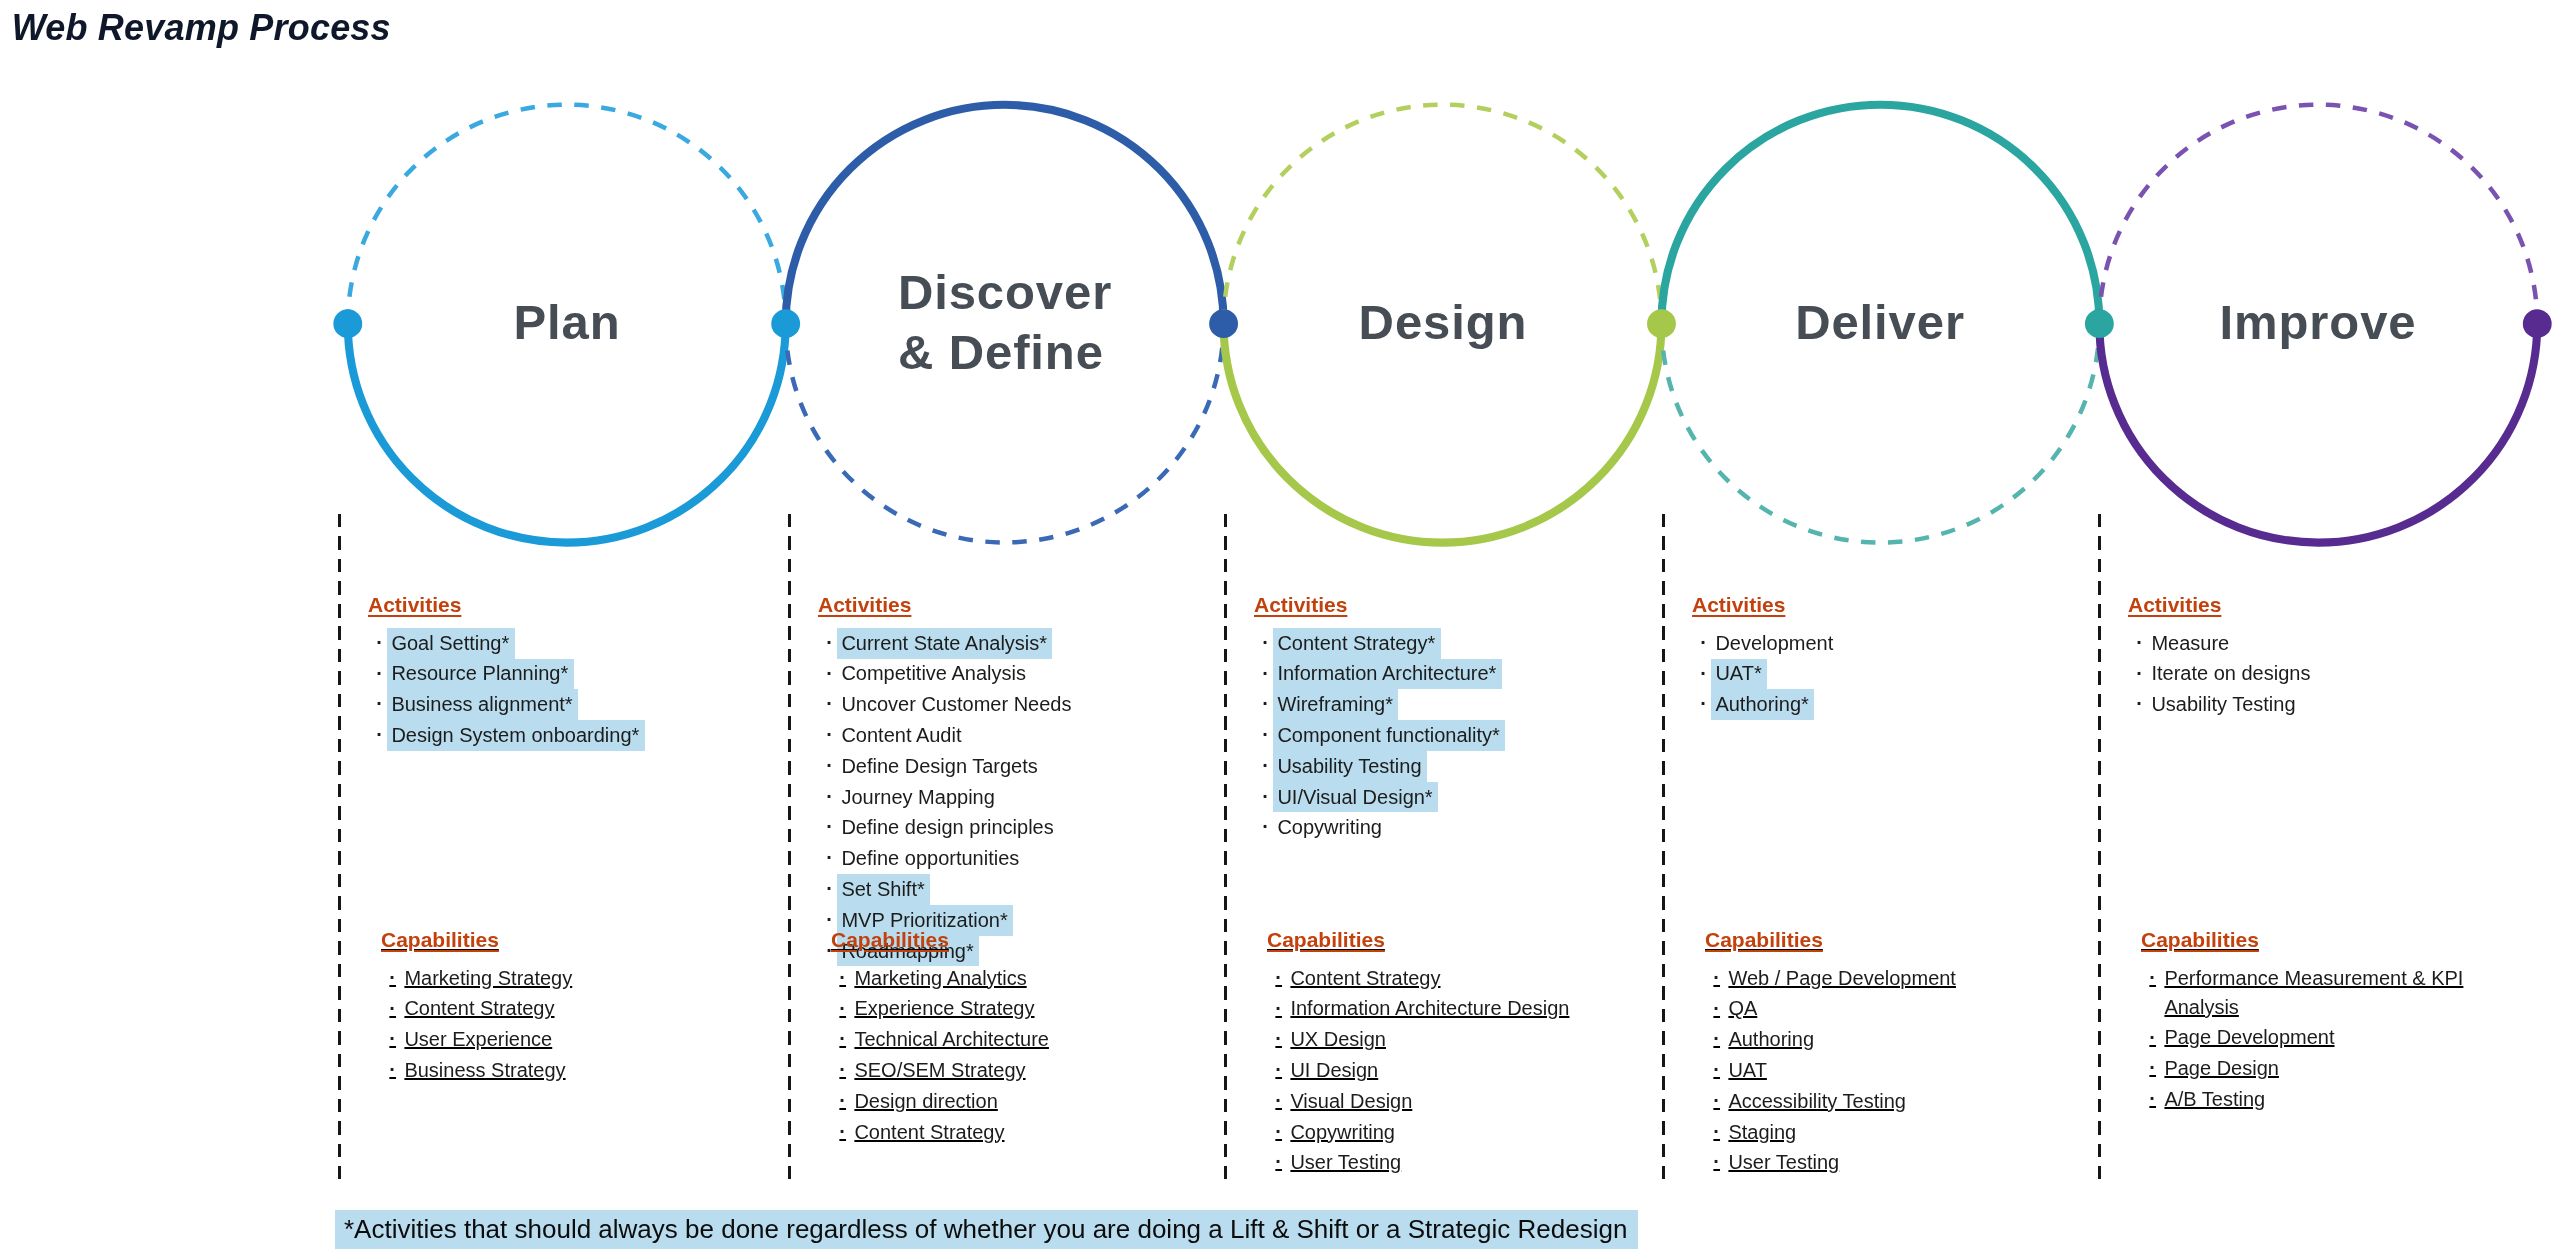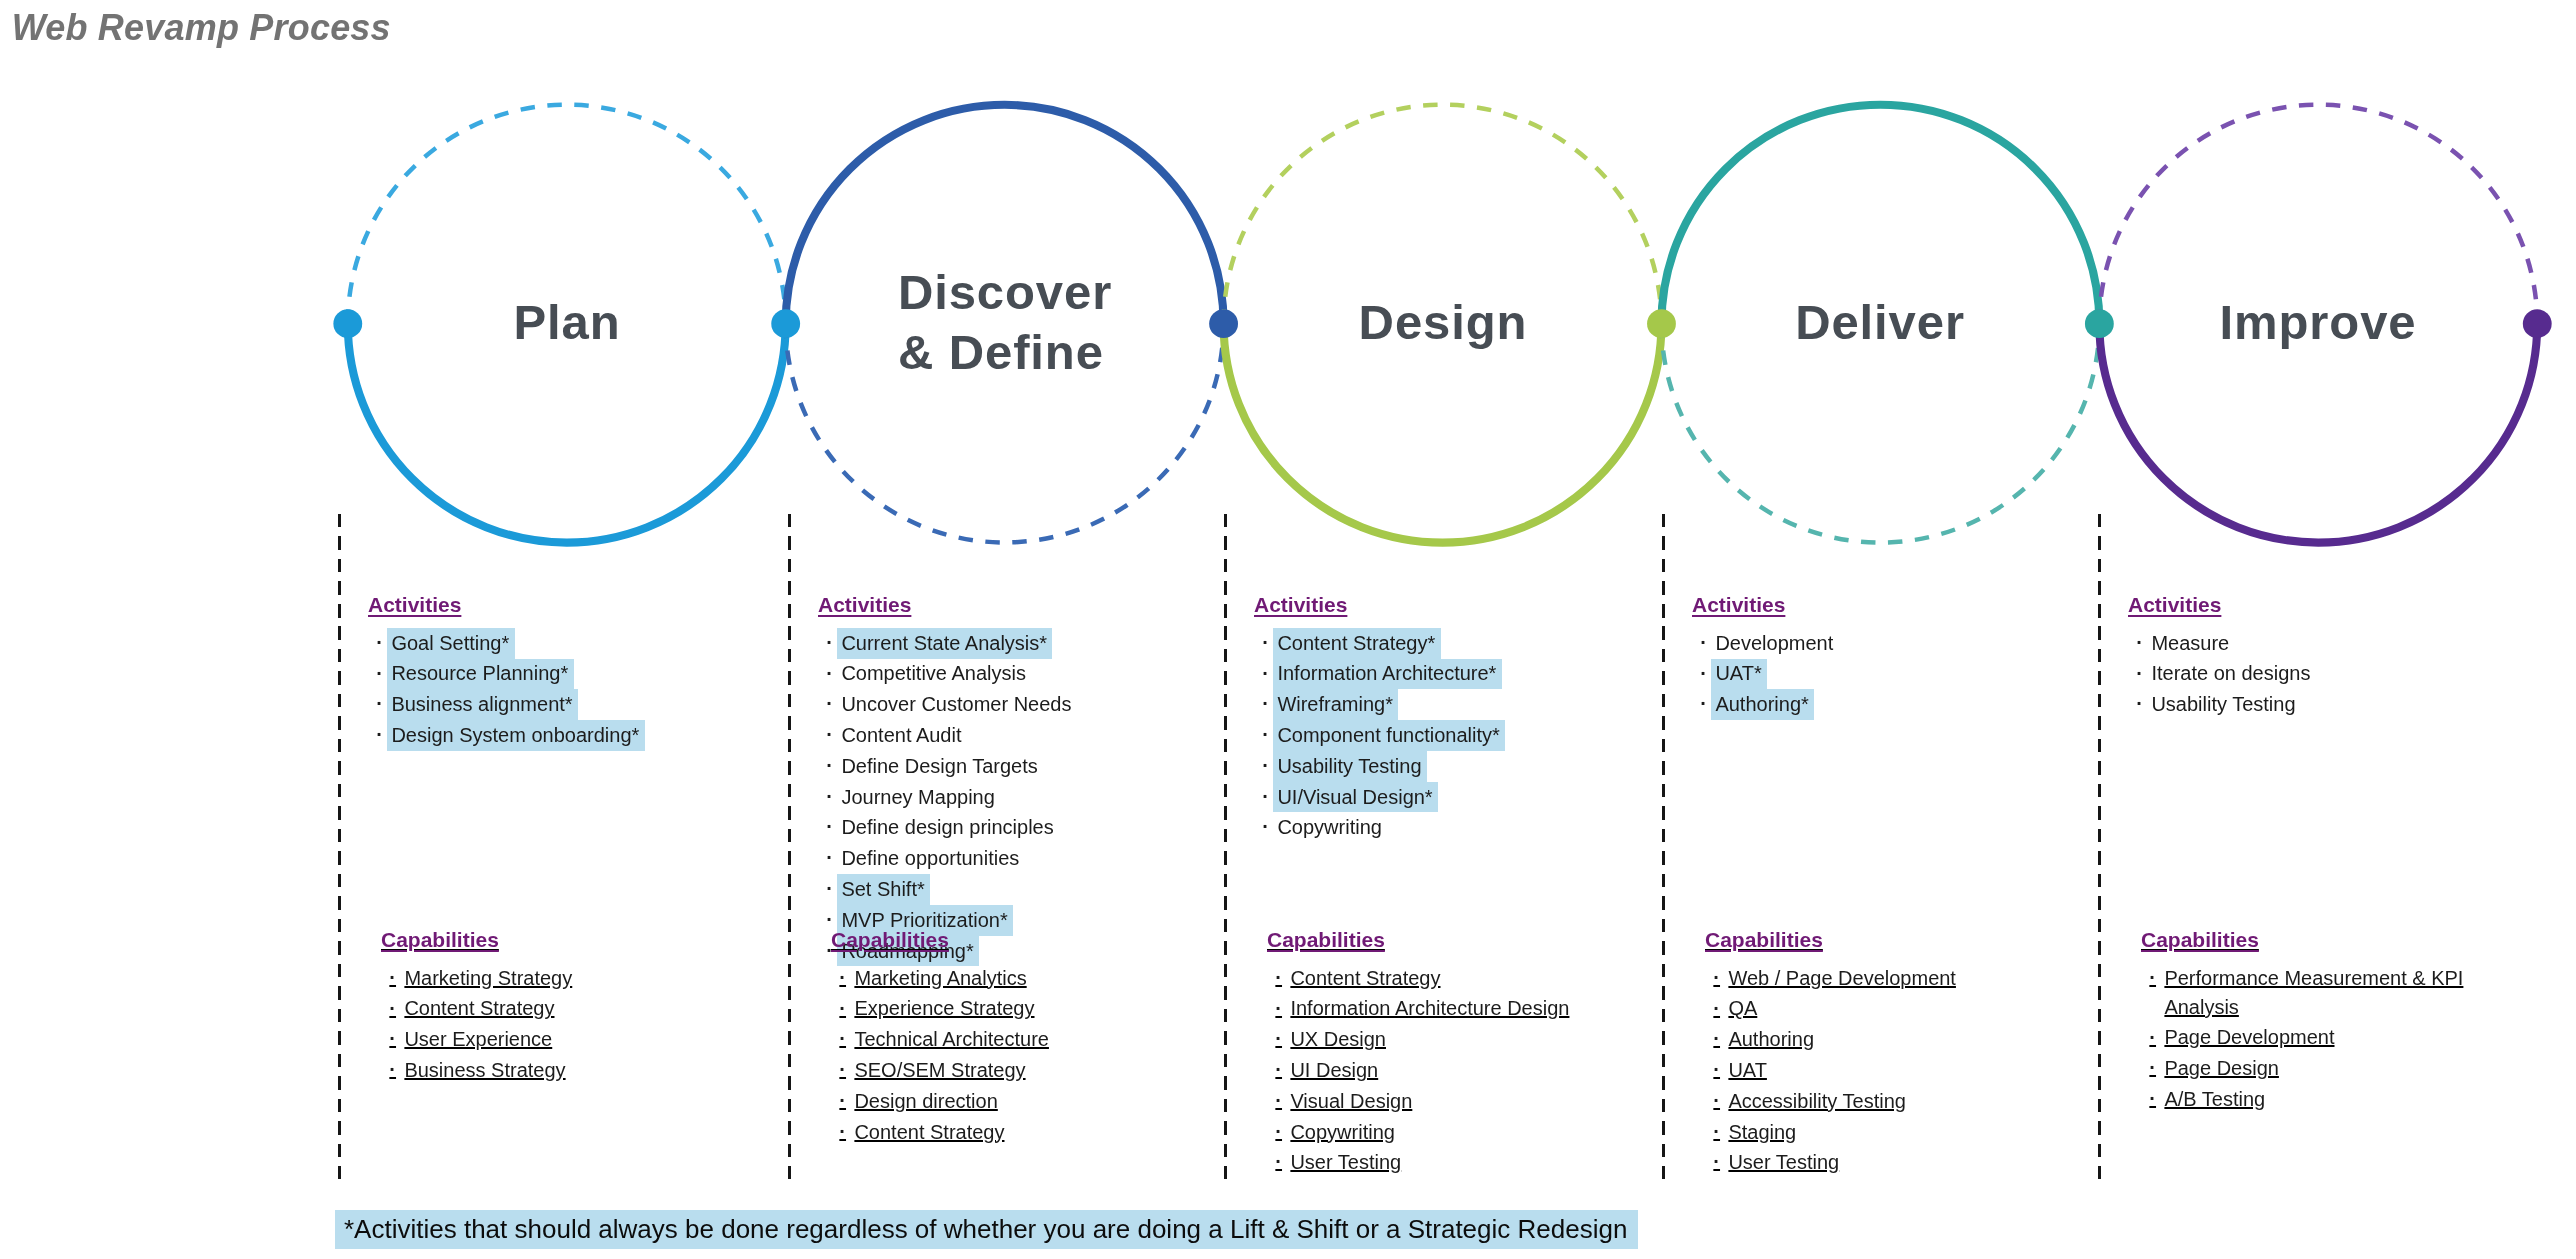--- a/index.html
+++ b/index.html
@@ -8,21 +8,21 @@
     font-family: "Liberation Sans", sans-serif;
     width: 2576px; height: 1260px;
     position: relative; overflow: hidden;
     --hl: #b9ddee;
   }
   .canvas { position: relative; width: 2576px; height: 1260px; background: #fff; }
 
   .title {
     position: absolute; left: 11.7px; top: 7.2px;
     font-size: 36px; font-weight: bold; font-style: italic;
-    color: #737373; letter-spacing: 0.2px;
+    color: #0f172a; letter-spacing: 0.2px;
   }
 
   #circles-svg { position: absolute; left: 0; top: 0; }
 
   .phase-label {
     position: absolute; transform: translate(-50%, -50%);
     font-size: 49px; font-weight: bold; color: #474d54;
     white-space: pre-line; line-height: 1.22; letter-spacing: 0.9px;
     text-align: left;
   }
@@ -31,21 +31,21 @@
   .column::before {
     content: ""; position: absolute; left: 0; top: 0; bottom: 0; width: 2.7px;
     background: repeating-linear-gradient(to bottom, #161616 0 13.5px, transparent 13.5px 22.5px);
   }
 
   .section { position: absolute; left: 0; right: 0; }
   .section.activities   { top: 79px;  padding-left: 30px; }
   .section.capabilities { top: 414px; padding-left: 43px; text-decoration: underline; }
 
   .section-header {
-    font-size: 21px; font-weight: bold; color: #701a75;
+    font-size: 21px; font-weight: bold; color: #c2410c;
     text-decoration: underline; text-underline-offset: 2.7px;
     margin-bottom: 10.8px;
   }
 
   .item {
     display: flex; align-items: flex-start;
     font-size: 20px; line-height: 29px; color: #1c1c1c;
   }
   .bullet {
     flex: 0 0 23.4px; width: 23.4px; text-align: center;

